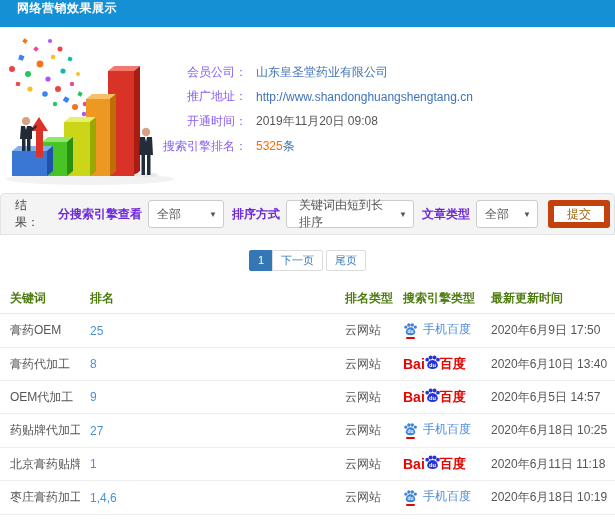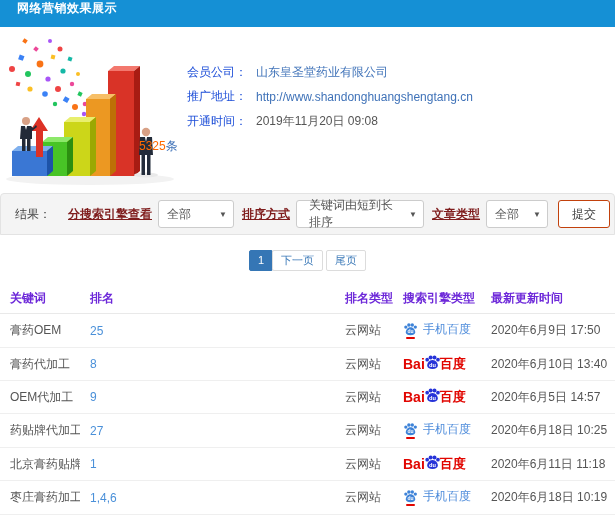--- a/index.html
+++ b/index.html
@@ -8,50 +8,50 @@
 
   
   .topbar { height:27px; background:var(--topbar,#1590d5); display:flex; align-items:flex-start; padding-left:17px; }
   .topbar .title { color:#fff; font-size:12px; font-weight:bold; letter-spacing:.5px; }
 
   
   .info { position:relative; height:163px; }
   .clipart { position:absolute; left:0; top:2px; }
   .inforows { position:absolute; left:130px; top:33px; }
   .info-row { display:flex; align-items:center; height:24.6px; font-size:12px; }
-  .info-label { width:117px; text-align:right; color:#1d4ed8; }
+  .info-label { width:117px; text-align:right; color:#8b5cf6; }
   .info-val { margin-left:9px; }
   .link { color:var(--link,#3f72b8); cursor:pointer; }
   .plain { color:#555; }
   .orange { color:var(--orange,#ff6a00); }
 
   
   .filterbar { height:42px; background:#f4f4f4; border:1px solid #e3e3e3; border-radius:4px 4px 0 0;
     display:flex; align-items:center; padding:0 4px 0 14px; margin-top:3px; }
   .result-label { font-size:12px; color:#444; }
   .fright { margin-left:auto; display:flex; align-items:center; }
-  .flabel { font-size:12px; font-weight:bold; color:#7f1d1d; margin:0 6px 0 8px; white-space:nowrap;text-decoration:underline; }
+  .flabel { font-size:12px; font-weight:bold; color:#6d28d9; margin:0 6px 0 8px; white-space:nowrap; }
   .select { height:28px; background:#fff; border:1px solid #ccc; border-radius:3px; display:flex;
     align-items:center; justify-content:space-between; padding:0 6px 0 8px; font-size:12px; color:#555; cursor:pointer; }
   .select .arr { font-size:8px; color:#555; margin-left:6px; }
   .sel-engine { width:76px; } .sel-sort { width:128px;padding-left:12px; } .sel-article { width:62px; }
-  .submit { height:28px; margin-left:10px; padding:0 13px; background:#fff; border:1px solid #c2410c;
-    border-radius:3px; font-size:12px; color:#404040; cursor:pointer; white-space:nowrap; }
+  .submit { height:28px; margin-left:10px; padding:0 13px; background:#fff; border:6px solid #c2410c;
+    border-radius:3px; font-size:12px; color:#a16207; cursor:pointer; white-space:nowrap; }
 
   
   .pager { display:flex; justify-content:center; margin-top:15px; }
   .pbtn { height:21px; line-height:19px; padding:0 8px; border:1px solid #dcdcdc; background:#fff;
     color:#3c7ab8; font-size:11px; cursor:pointer; border-radius:2px; }
   .pbtn + .pbtn { margin-left:-1px;text-align:center; }
   .pbtn:last-child { margin-left:3px; }
   .pbtn.active { background:var(--pagactive,#3576b5); border-color:var(--pagactive,#3576b5); color:#fff; }
 
   
   table { width:100%; border-collapse:collapse; margin-top:13px; table-layout:fixed; font-size:12px; }
-  th { font-weight:bold; color:#6d28d9; text-align:left; padding:6px 0 6px 10px; border-bottom:1px solid #e9e9e9; }
+  th { font-weight:bold; color:#4d7c0f; text-align:left; padding:6px 0 6px 10px; border-bottom:1px solid #e9e9e9; }
   td { color:#555; padding:7px 0 7px 10px; border-bottom:1px solid #efefef; white-space:nowrap; overflow:hidden; }
   a.rank { color:#4a90d9; text-decoration:none; cursor:pointer; }
   .engine { display:inline-flex; align-items:center; }
   .paw-wrap { position:relative; display:inline-flex; }
   .redbar { position:absolute; left:3px; bottom:-2px; width:9px; height:2px; background:var(--bdred,#e10601); border-radius:1px; }
   .mtext { color:#4e8cdb; margin-left:5px; }
   .bai { color:var(--bdred,#e10601); font-size:14px; font-weight:bold; }
   .bdu { color:var(--bdred,#e10601); font-size:13px; font-weight:bold; }
   .engine.baidu .paw-wrap { top:-2px; margin:0 -1px; }
 </style>
@@ -142,20 +142,21 @@
       </div>
       <div class="info-row">
         <span class="info-label">推广地址：</span>
         <span class="info-val link">http://www.shandonghuangshengtang.cn</span>
       </div>
       <div class="info-row">
         <span class="info-label">开通时间：</span>
         <span class="info-val plain">2019年11月20日 09:08</span>
       </div>
       <div class="info-row">
+        <span class="info-label">搜索引擎排名：</span>
         <span class="info-val orange">5325</span>
         <span class="link">条</span>
       </div>
     </div>
 </div>
 
 <div class="filterbar">
   <span class="result-label">结果：</span>
   <div class="fright">
     <span class="flabel">分搜索引擎查看</span>

